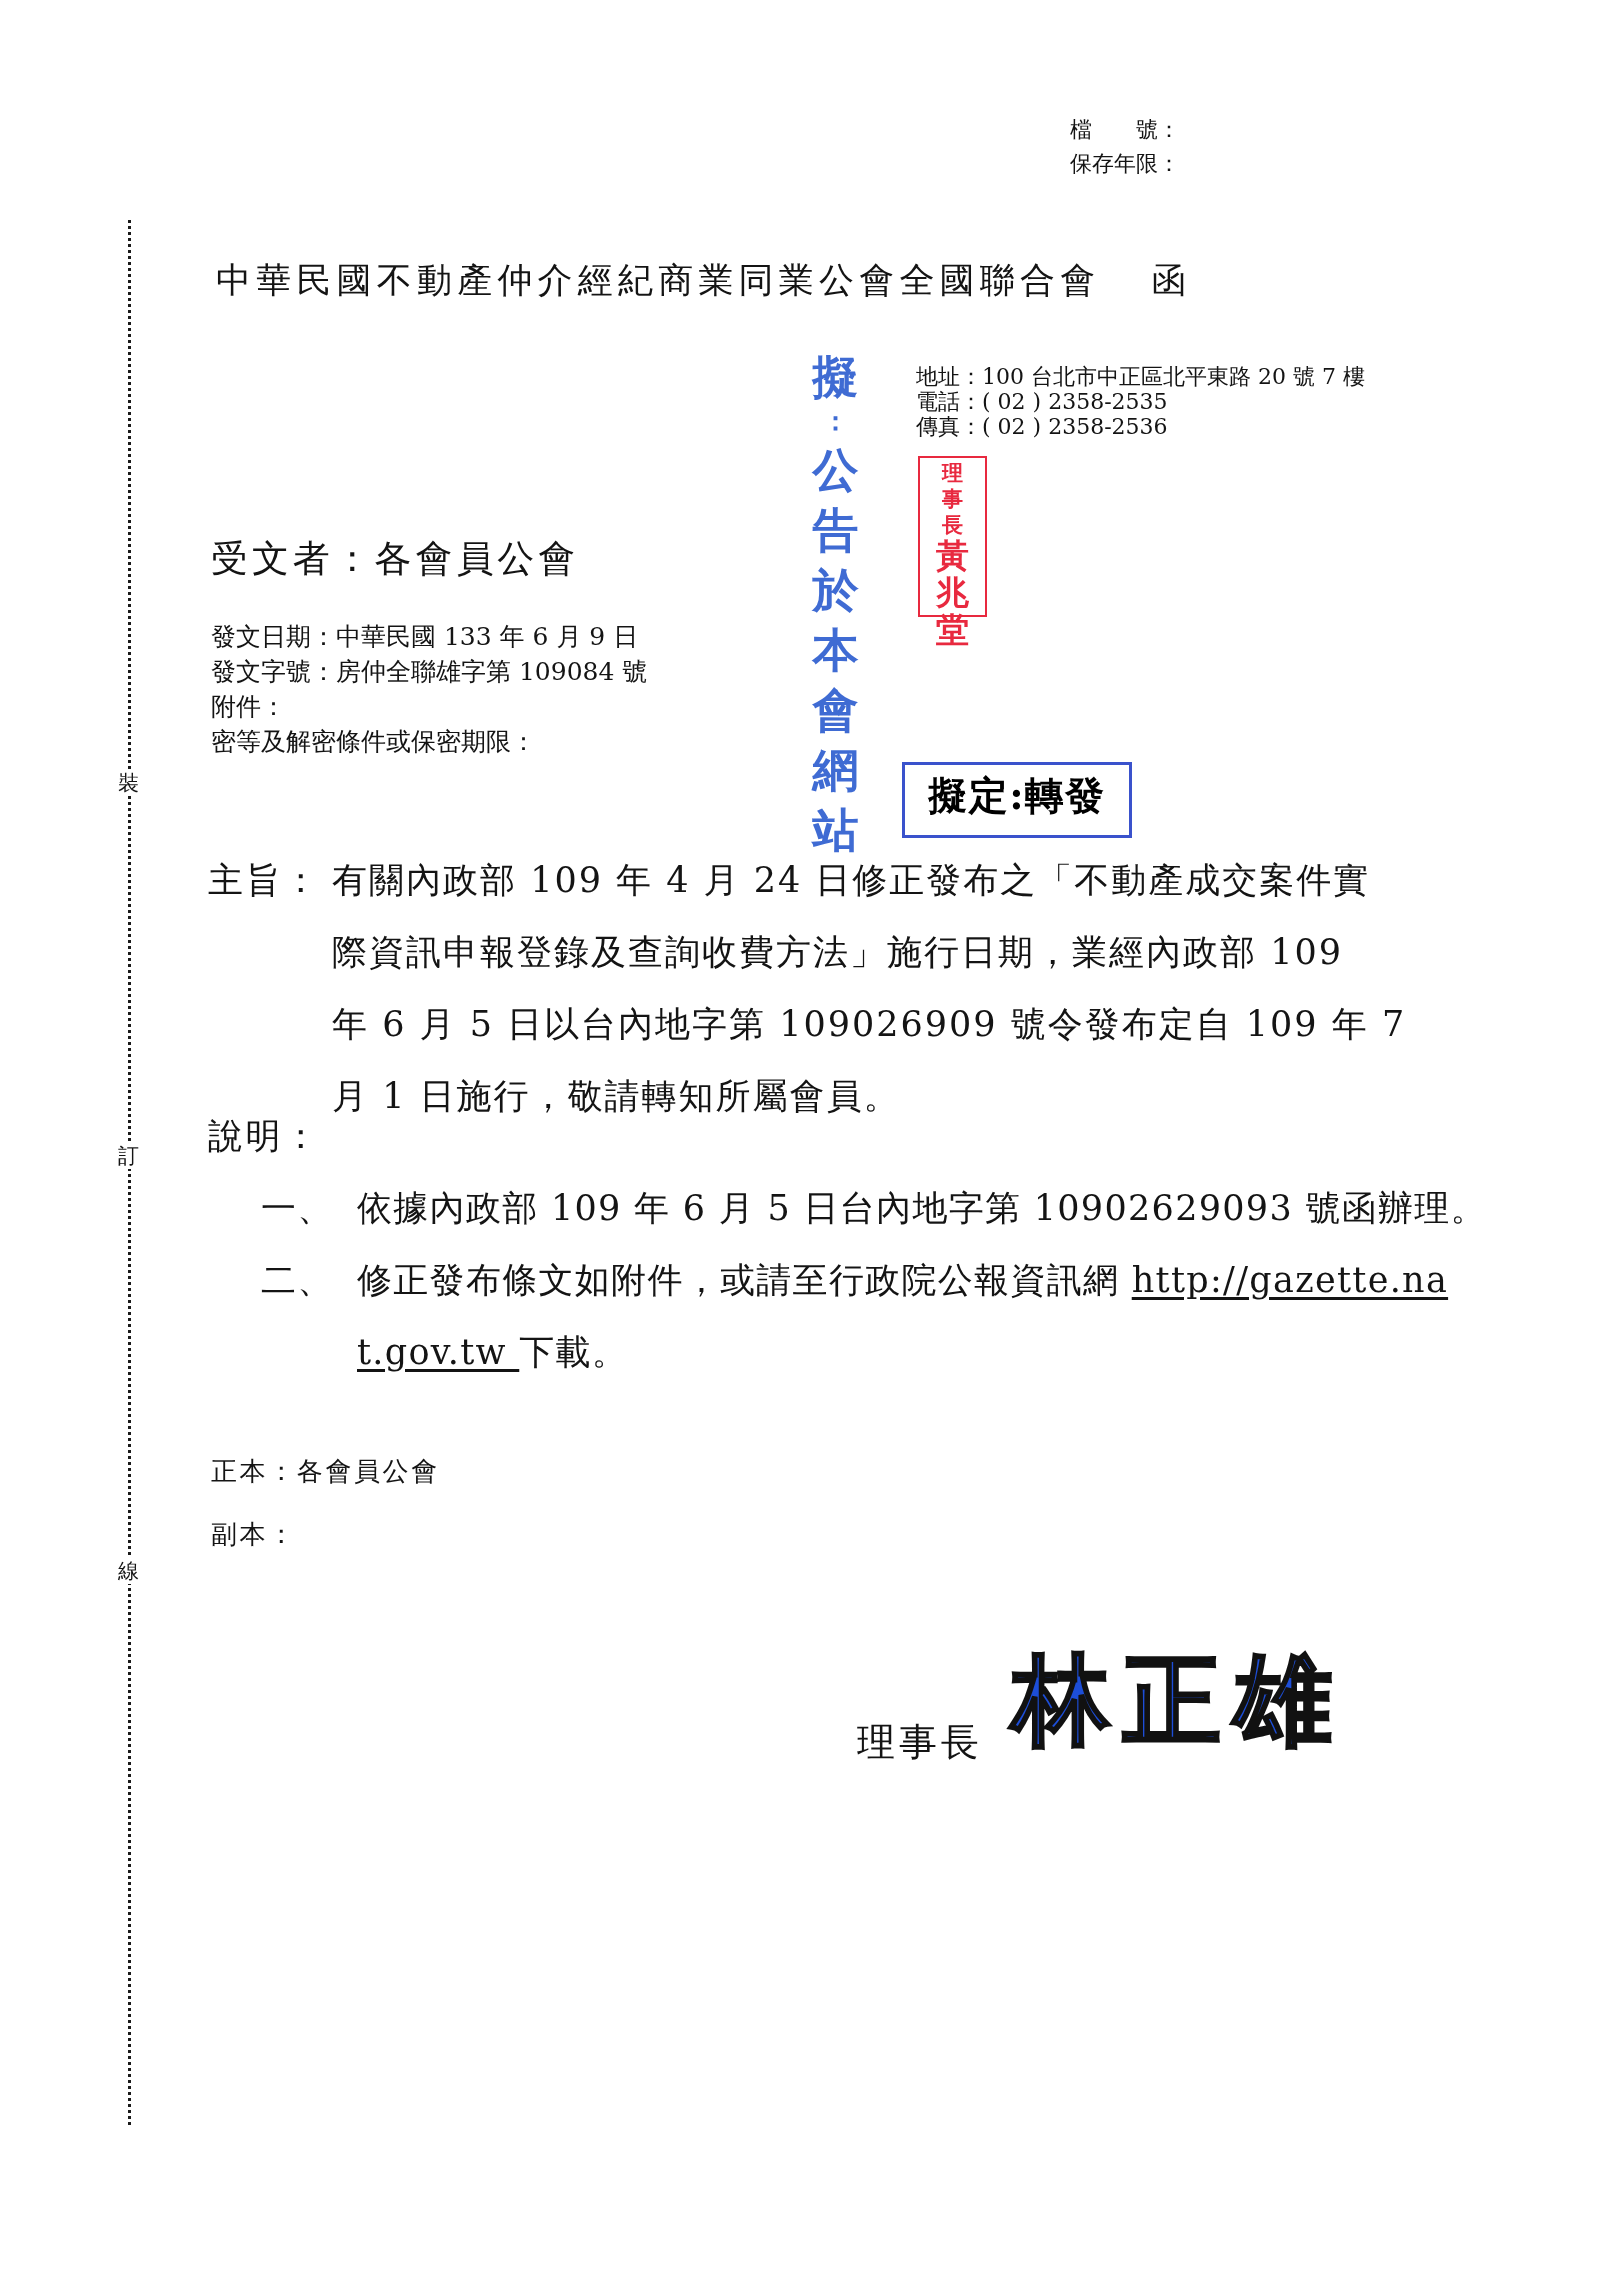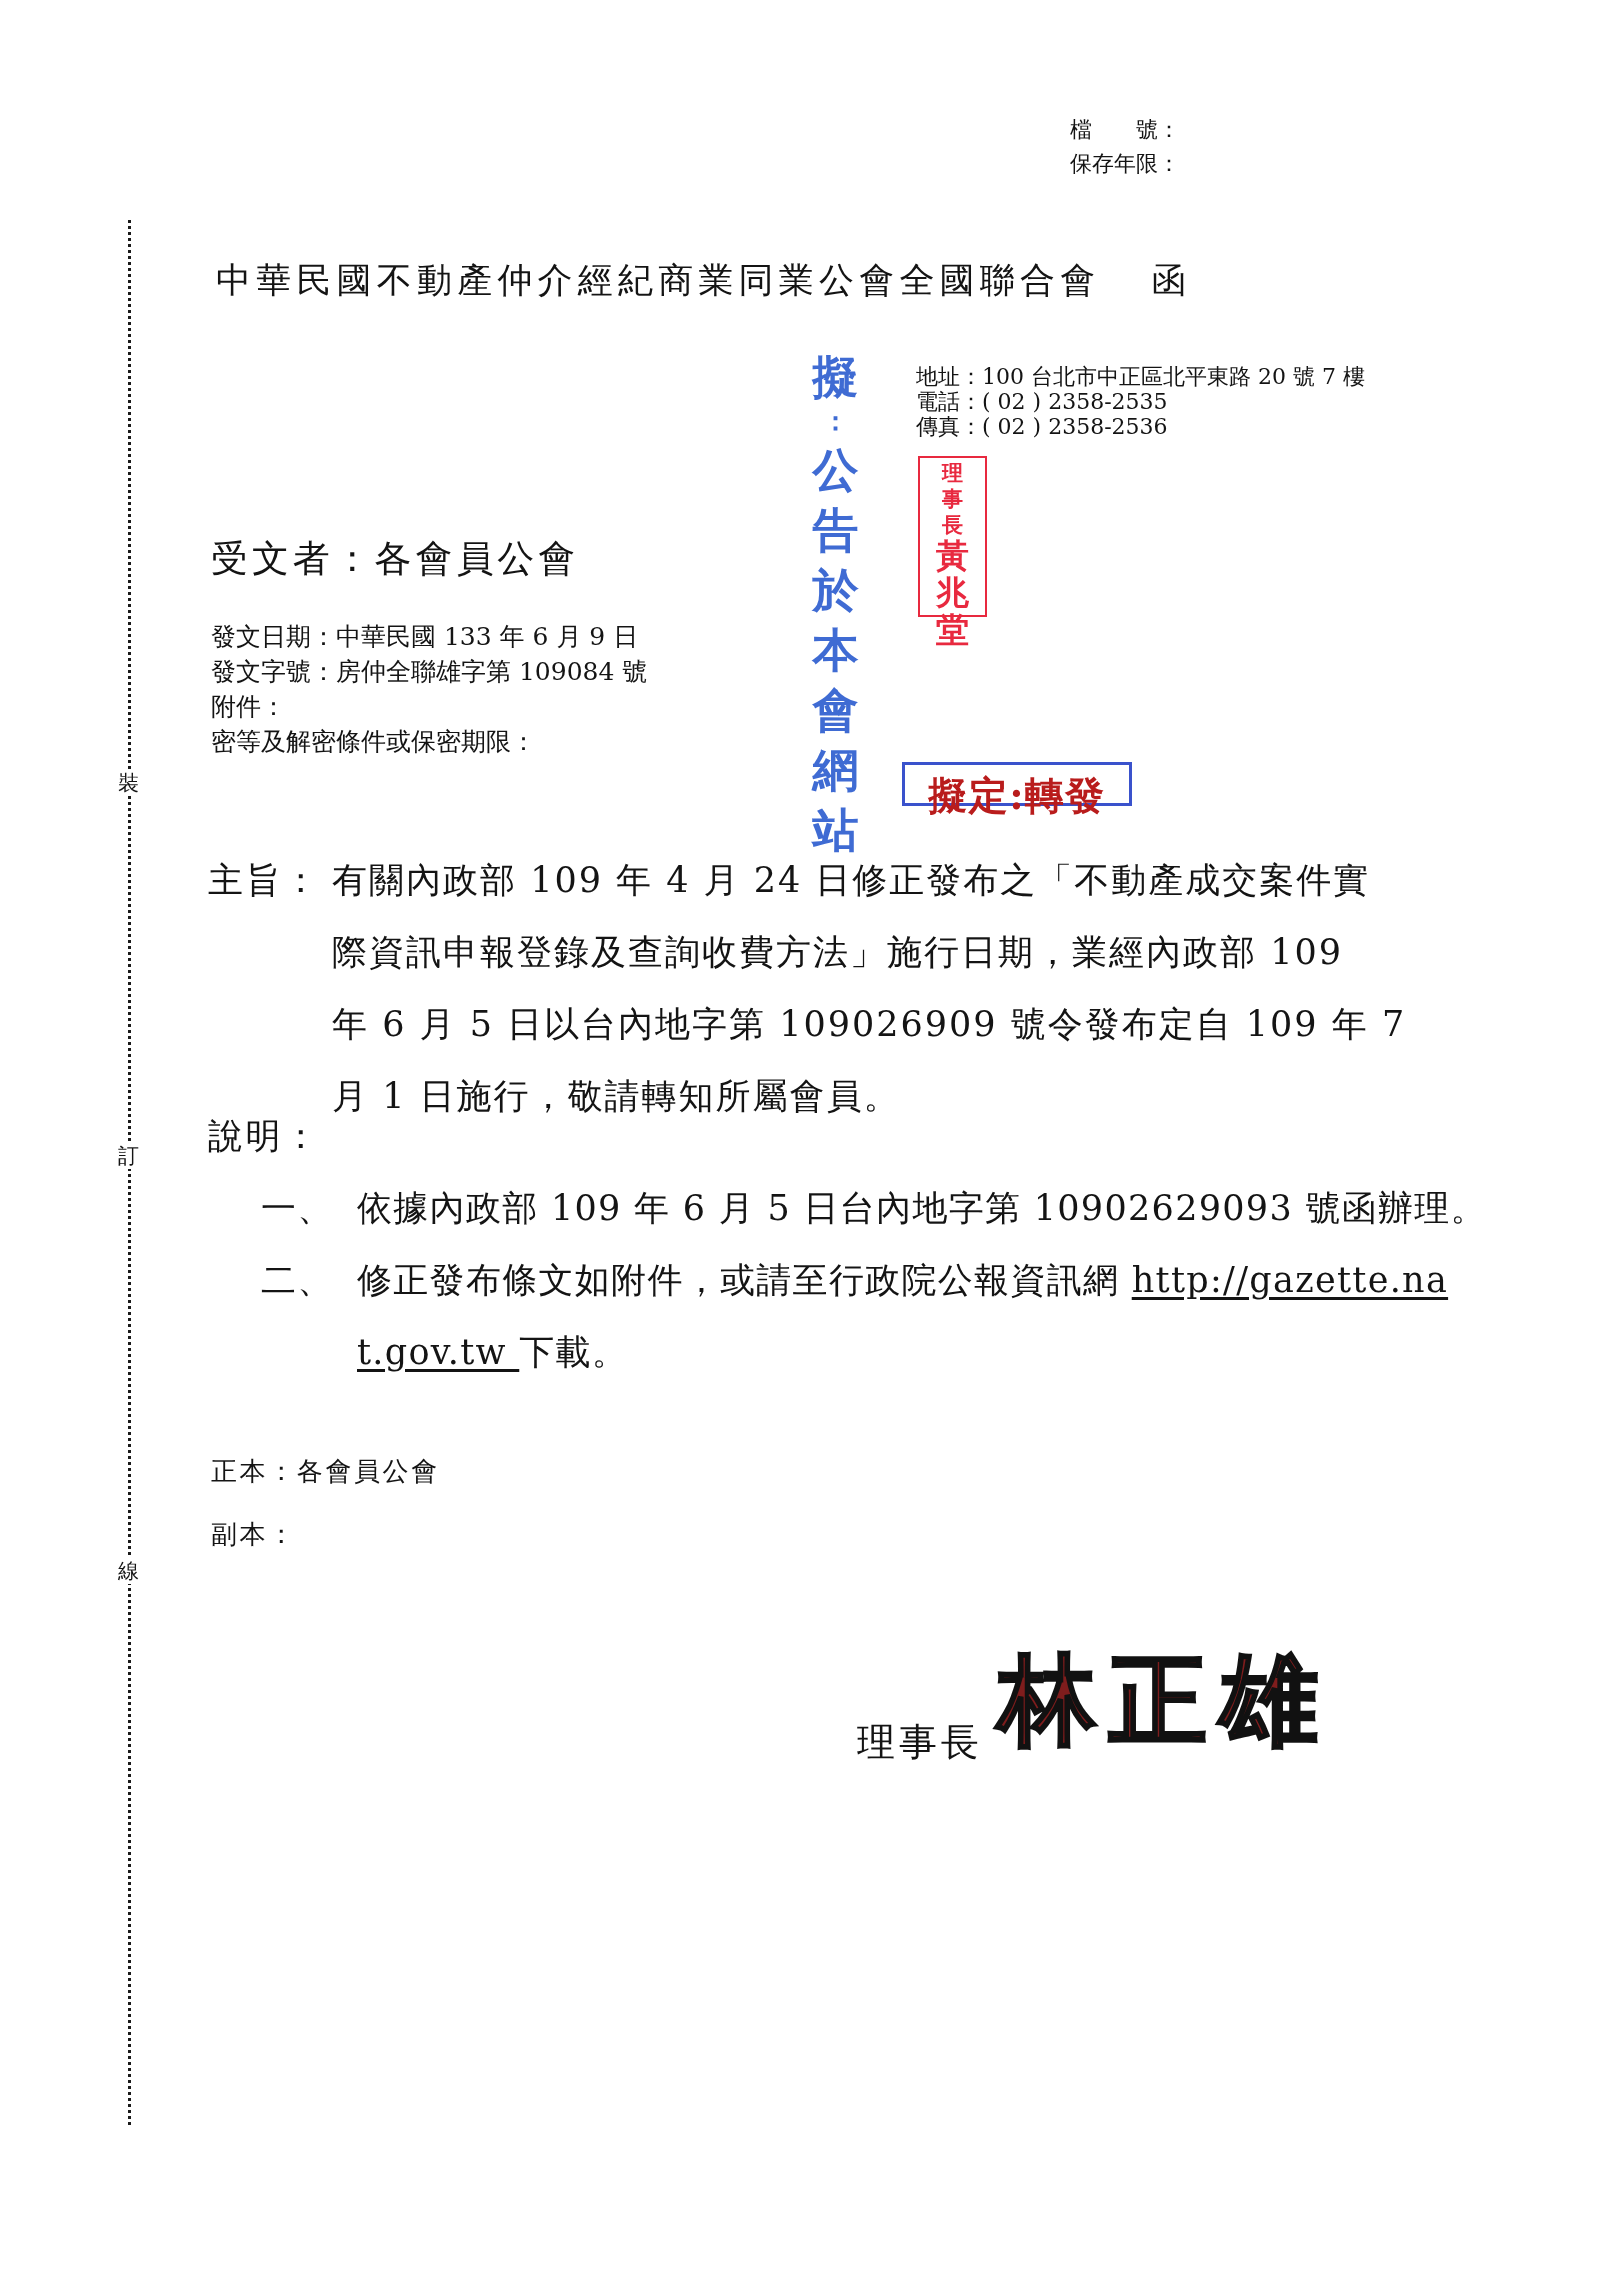--- a/index.html
+++ b/index.html
@@ -50,41 +50,41 @@
   .explain-item .num { position: absolute; left: 0; }
   .explain-item .text { position: absolute; left: 96px; }
   .link { text-decoration: underline; text-underline-offset: 5.2px; color: #141414; }
 
   .copies { left: 211px; top: 1440px; font-size: 26px; line-height: 63px; white-space: nowrap; letter-spacing: 2.6px; }
 
   .signature { left: 857px; top: 1636px; white-space: nowrap; }
   .signature .title-word { font-size: 38px; letter-spacing: 3.9px; vertical-align: bottom; }
   .signature .name {
     font-family: Liberation Serif, serif; font-weight: bold;
-    font-size: 98px; letter-spacing: 13px; color: #7f1d1d; margin-left: 15px;
+    font-size: 98px; letter-spacing: 13px; color: #1d4ed8; margin-left: 29px;
     -webkit-text-stroke: 2.6px #111; vertical-align: bottom;
   }
 
   
   .stamp-vertical {
     left: 806px; top: 351px; width: 59px; color: #2f5fd0;
     font-family: "DejaVu Sans", "Liberation Sans", sans-serif; font-weight: bold;
     font-size: 46px; line-height: 60px; text-align: center; opacity: .92;
   }
   .stamp-vertical span { display: block; }
   .stamp-red {
     left: 918px; top: 456px; width: 65px; height: 157px;
     border: 2.6px solid #e8293f; color: #e8293f; text-align: center;
     font-family: "DejaVu Serif", "Liberation Serif", serif; font-weight: bold;
   }
   .stamp-red .small { font-size: 21px; line-height: 23.6px; display: block; margin-top: 2.6px; }
   .stamp-red .big { font-size: 33px; line-height: 37px; display: block; }
   .stamp-blue-box {
-    left: 902px; top: 762px; width: 230px; height: 44px;
-    border: 3.9px solid #3a52cc; color: #b91c1c;
+    left: 902px; top: 762px; width: 230px; height: 76px;
+    border: 3.9px solid #3a52cc; color: #000000;
     font-family: "DejaVu Serif", "Liberation Serif", serif; font-weight: bold;
     font-size: 39px; line-height: 60px; text-align: center; letter-spacing: 1.3px;
     box-sizing: border-box; white-space: nowrap;
   }
 </style>
 </head>
 <body>
 
 <div class="binding-line"></div>
 <div class="binding-char" style="top:770px">裝</div>

